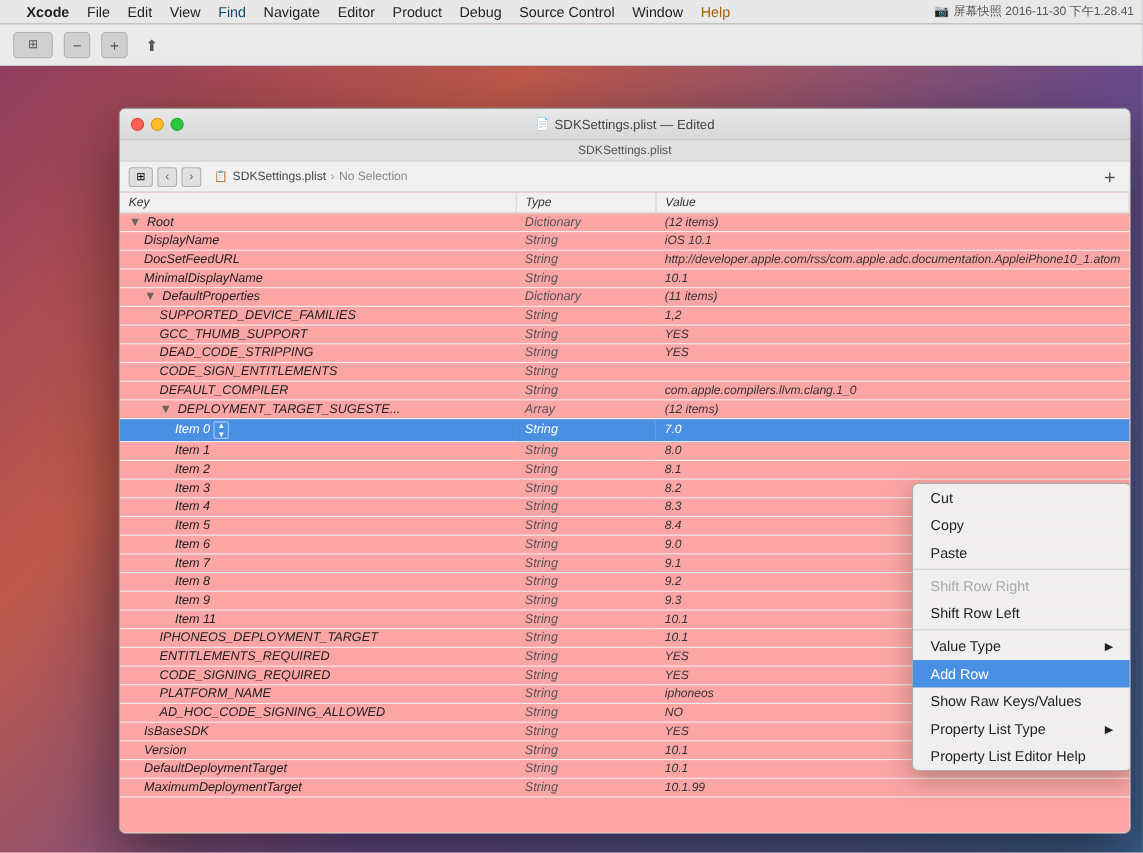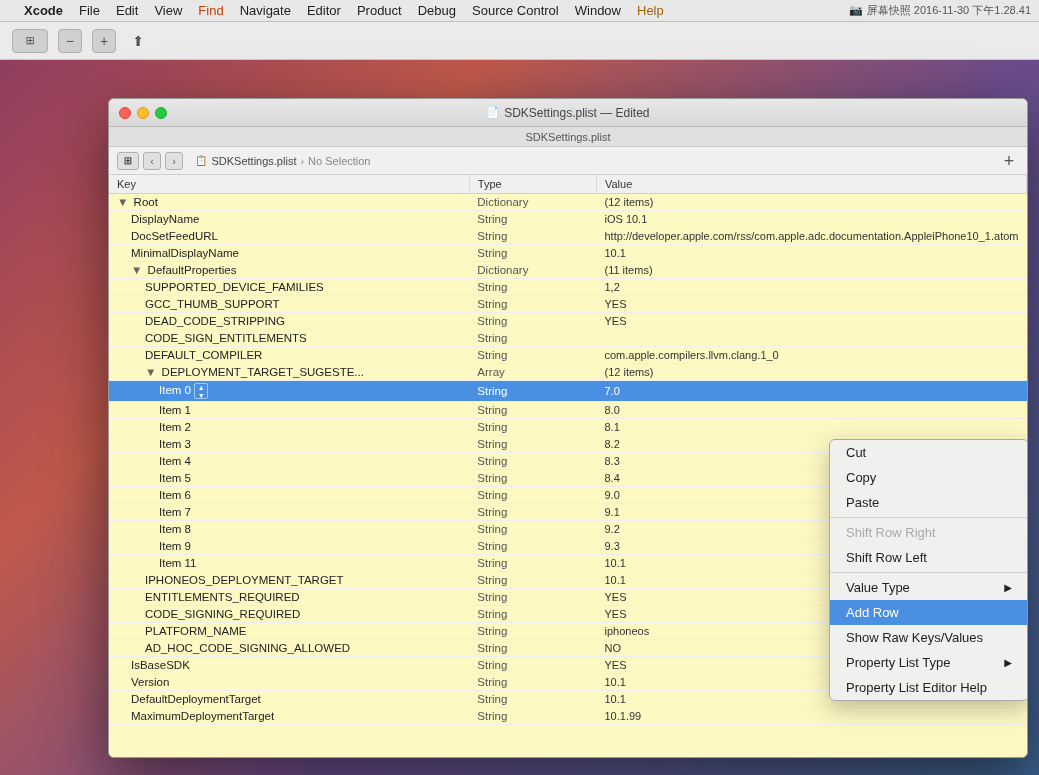--- a/index.html
+++ b/index.html
@@ -83,21 +83,22 @@
       gap: 4px;
       margin-left: 8px;
       font-size: 11px;
       color: #444;
     }
 
     
     .table-container {
       flex: 1;
       overflow: auto;
-      background: #fef9c3;
+      background: #fca5a5;
+      font-style: italic;
     }
     table {
       width: 100%;
       border-collapse: collapse;
       font-size: 11.5px;
     }
     .table-header {
       background: #f0f0f0;
       border-bottom: 1px solid #d0d0d0;
     }
@@ -160,21 +161,21 @@
   </style>
 </head>
 <body>
 
 <div style="background:#e8e8e8; height:22px; display:flex; align-items:center; padding:0 8px; border-bottom:1px solid #c0c0c0;">
   <span style="font-size:14px; margin-right:8px; color:#333;"></span>
   <span style="padding:1px 8px; font-size:13px; font-weight:600; color:#222; cursor:pointer;">Xcode</span>
   <span style="padding:1px 8px; font-size:13px; color:#222; cursor:pointer;">File</span>
   <span style="padding:1px 8px; font-size:13px; color:#222; cursor:pointer;">Edit</span>
   <span style="padding:1px 8px; font-size:13px; color:#222; cursor:pointer;">View</span>
-  <span style="padding:1px 8px; font-size:13px; color:#c2410c; cursor:pointer;">Find</span>
+  <span style="padding:1px 8px; font-size:13px; color:#0c4a6e; cursor:pointer;">Find</span>
   <span style="padding:1px 8px; font-size:13px; color:#222; cursor:pointer;">Navigate</span>
   <span style="padding:1px 8px; font-size:13px; color:#222; cursor:pointer;">Editor</span>
   <span style="padding:1px 8px; font-size:13px; color:#222; cursor:pointer;">Product</span>
   <span style="padding:1px 8px; font-size:13px; color:#222; cursor:pointer;">Debug</span>
   <span style="padding:1px 8px; font-size:13px; color:#222; cursor:pointer;">Source Control</span>
   <span style="padding:1px 8px; font-size:13px; color:#222; cursor:pointer;">Window</span>
   <span style="padding:1px 8px; font-size:13px; color:#a16207; cursor:pointer;">Help</span>
   <div style="margin-left:auto; font-size:11px; color:#555; display:flex; align-items:center; gap:4px;">
     <span style="font-size:11px;">📷</span>
     <span>屏幕快照 2016-11-30 下午1.28.41</span>

